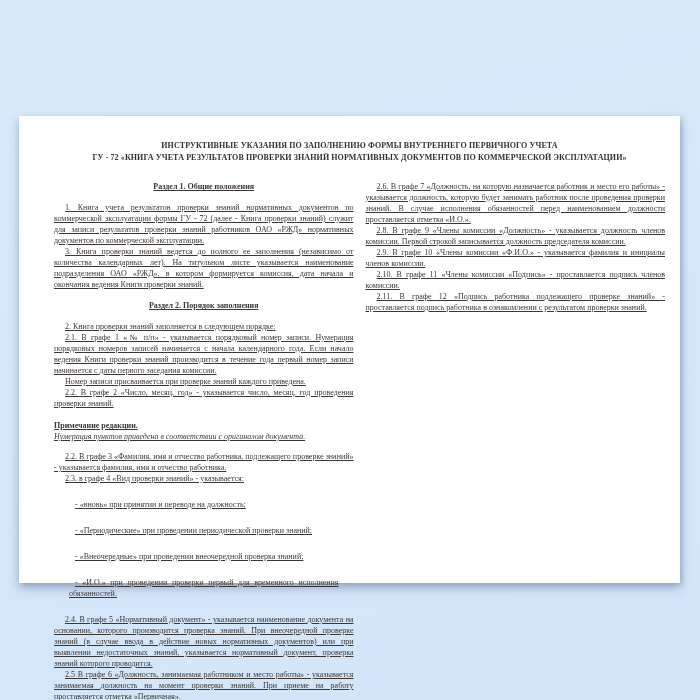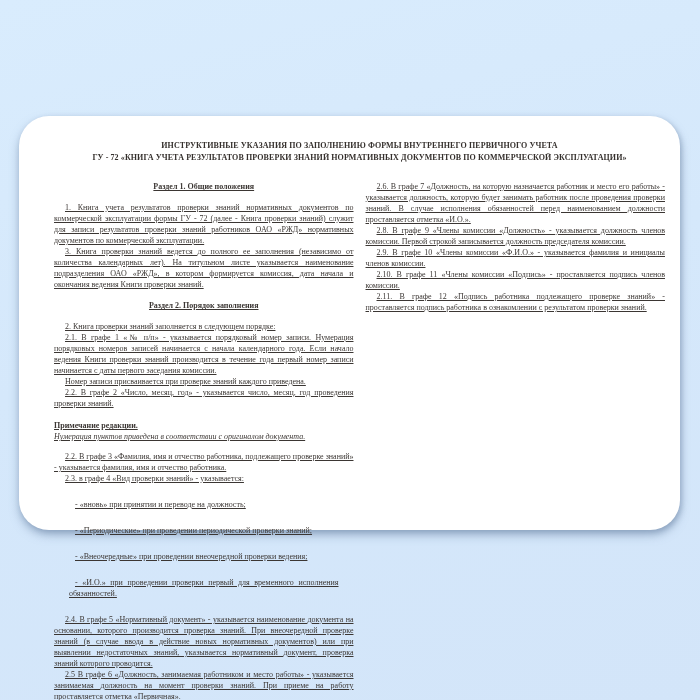--- a/index.html
+++ b/index.html
@@ -9,27 +9,26 @@
     height: 700px;
     overflow: hidden;
     background: linear-gradient(165deg, #d9ecfd 0%, #d5e8fb 45%, #d3e5f9 100%);
     font-family: "Liberation Serif", "DejaVu Serif", serif;
   }
   .page {
     position: absolute;
     left: 19px;
     top: 116px;
     width: 661px;
-    height: 414px;
+    height: 467px;
     box-sizing: border-box;
     background: #ffffff;
     padding: 24px 15px 0 35px;
     box-shadow: 0 5px 10px rgba(108, 133, 165, 0.55), 2px 2px 5px rgba(108, 133, 165, 0.35);
     color: #3b3633;
-    border-radius: 30px;
   }
   .doc-title {
     text-align: center;
     font-weight: bold;
     font-size: 8px;
     line-height: 12px;
     letter-spacing: 0.1px;
     color: #35302d;
   }
   .columns {
@@ -92,21 +91,21 @@
         <p class="para">2. Книга проверки знаний заполняется в следующем порядке:</p>
         <p class="para">2.1. В графе 1 «№ п/п» - указывается порядковый номер записи. Нумерация порядковых номеров записей начинается с начала календарного года. Если начало ведения Книги проверки знаний производится в течение года первый номер записи начинается с даты первого заседания комиссии.</p>
         <p class="para">Номер записи присваивается при проверке знаний каждого приведена.</p>
         <p class="para">2.2. В графе 2 «Число, месяц, год» - указывается число, месяц, год проведения проверки знаний.</p>
         <p class="note-heading">Примечание редакции.</p>
         <p class="note-text">Нумерация пунктов приведена в соответствии с оригиналом документа.</p>
         <p class="para">2.2. В графе 3 «Фамилия, имя и отчество работника, подлежащего проверке знаний» - указывается фамилия, имя и отчество работника.</p>
         <p class="para">2.3. в графе 4 «Вид проверки знаний» - указывается:</p>
         <p class="list-item">- «вновь» при принятии и переводе на должность;</p>
         <p class="list-item">- «Периодические» при проведении периодической проверки знаний;</p>
-        <p class="list-item">- «Внеочередные» при проведении внеочередной проверки ведения;</p>
+        <p class="list-item">- «Внеочередные» при проведении внеочередной проверка знаний;</p>
         <p class="list-item">- «И.О.» при проведении проверки первый для временного исполнения обязанностей.</p>
         <p class="para">2.4. В графе 5 «Нормативный документ» - указывается наименование документа на основании, которого производится проверка знаний. При внеочередной проверке знаний (в случае ввода в действие новых нормативных документов) или при выявлении недостаточных знаний, указывается нормативный документ, проверка знаний которого проводится.</p>
         <p class="para">2.5 В графе 6 «Должность, занимаемая работником и место работы» - указывается занимаемая должность на момент проверки знаний. При приеме на работу проставляется отметка «Первичная».</p>
       </div>
 
       <div class="column column-right">
         <p class="para">2.6. В графе 7 «Должность, на которую назначается работник и место его работы» - указывается должность, которую будет занимать работник после проведения проверки знаний. В случае исполнения обязанностей перед наименованием должности проставляется отметка «И.О.».</p>
         <p class="para">2.8. В графе 9 «Члены комиссии «Должность» - указывается должность членов комиссии. Первой строкой записывается должность председателя комиссии.</p>
         <p class="para">2.9. В графе 10 «Члены комиссии «Ф.И.О.» - указывается фамилия и инициалы членов комиссии.</p>
         <p class="para">2.10. В графе 11 «Члены комиссии «Подпись» - проставляется подпись членов комиссии.</p>

